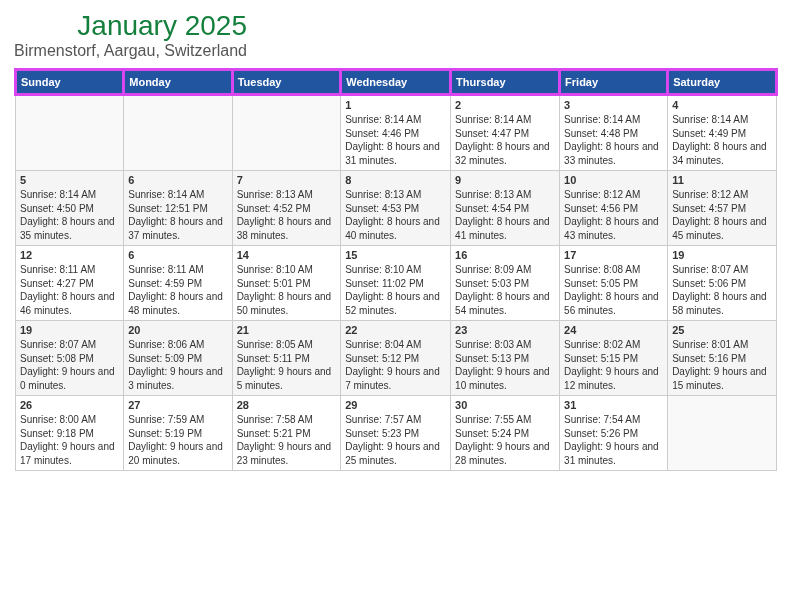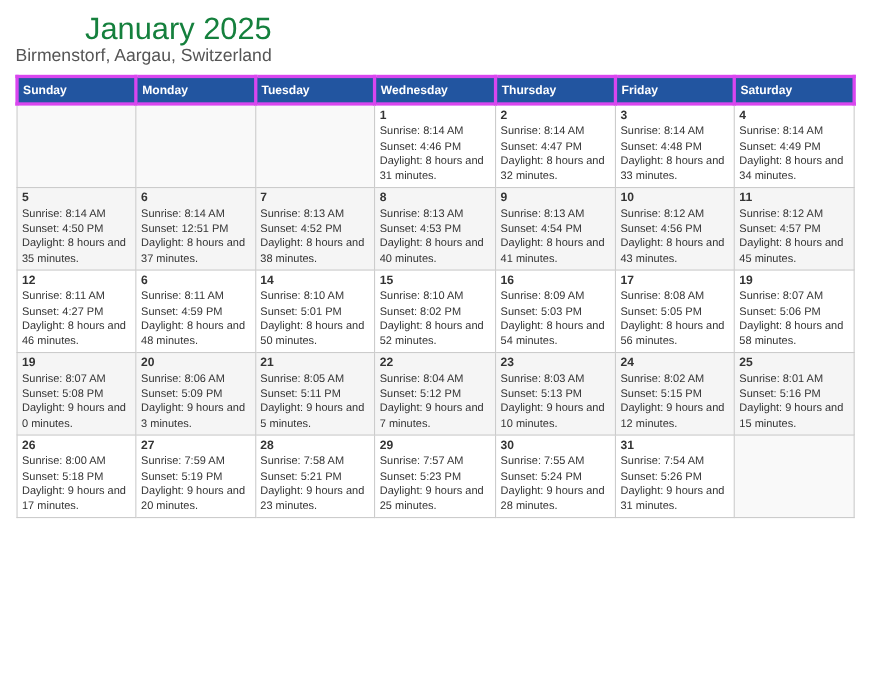--- a/index.html
+++ b/index.html
@@ -227,21 +227,21 @@
           <td>
             <span class="day-number">14</span>
             <div class="day-info">Sunrise: 8:10 AM
 Sunset: 5:01 PM
 Daylight: 8 hours
 and 50 minutes.</div>
           </td>
           <td>
             <span class="day-number">15</span>
             <div class="day-info">Sunrise: 8:10 AM
-Sunset: 8:02 PM
+Sunset: 11:02 PM
 Daylight: 8 hours
 and 52 minutes.</div>
           </td>
           <td>
             <span class="day-number">16</span>
             <div class="day-info">Sunrise: 8:09 AM
 Sunset: 5:03 PM
 Daylight: 8 hours
 and 54 minutes.</div>
           </td>
@@ -308,21 +308,21 @@
             <div class="day-info">Sunrise: 8:01 AM
 Sunset: 5:16 PM
 Daylight: 9 hours
 and 15 minutes.</div>
           </td>
         </tr>
         <tr>
           <td>
             <span class="day-number">26</span>
             <div class="day-info">Sunrise: 8:00 AM
-Sunset: 5:18 PM
+Sunset: 9:18 PM
 Daylight: 9 hours
 and 17 minutes.</div>
           </td>
           <td>
             <span class="day-number">27</span>
             <div class="day-info">Sunrise: 7:59 AM
 Sunset: 5:19 PM
 Daylight: 9 hours
 and 20 minutes.</div>
           </td>

